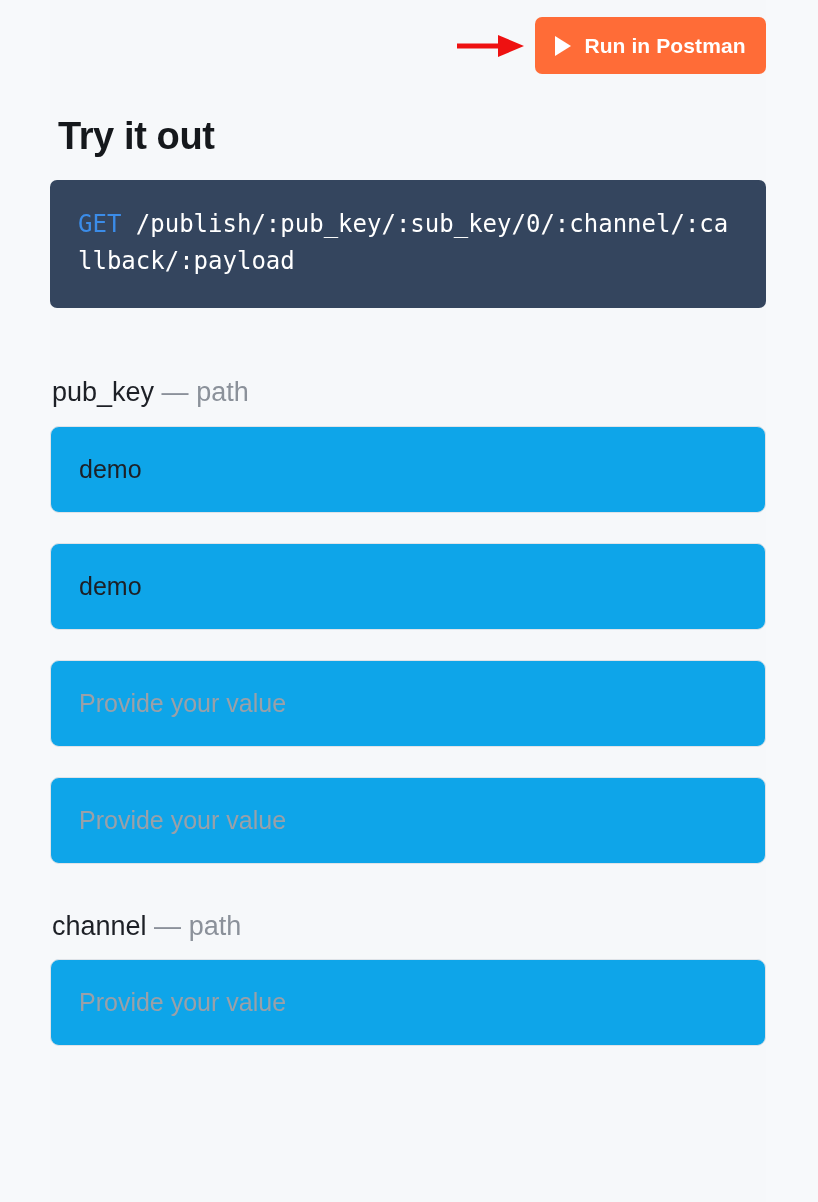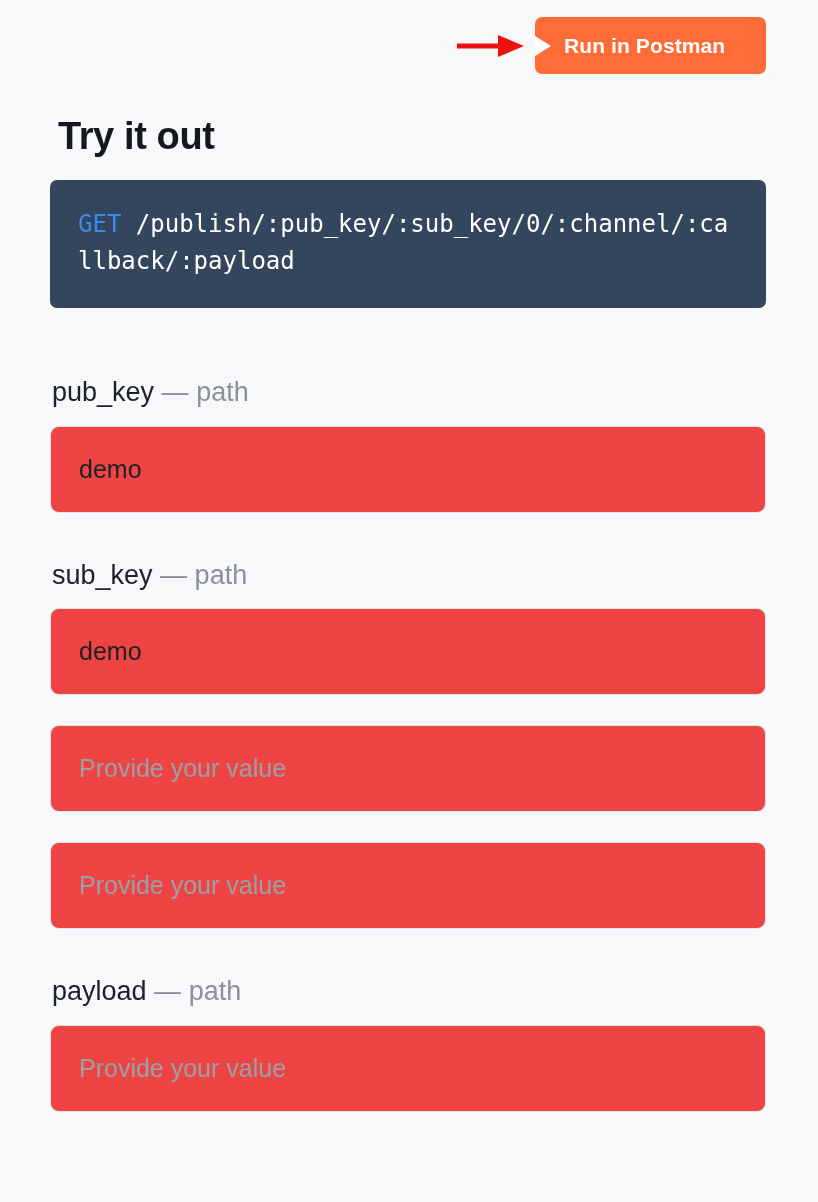--- a/index.html
+++ b/index.html
@@ -53,20 +53,21 @@
     position: absolute;
     left: 535px;
     top: 17px;
     width: 231px;
     height: 57px;
     background: #ff6c37;
     border: none;
     border-radius: 7px;
     display: flex;
     align-items: center;
+    justify-content: center;
     gap: 13px;
     cursor: pointer;
     padding: 0;
   }
 
   .play-icon {
     display: block;
     width: 0;
     height: 0;
     border-left: 16px solid #ffffff;
@@ -145,21 +146,21 @@
   .param-label .param-kind {
     color: #8b919a;
   }
 
   .param-input {
     display: block;
     box-sizing: border-box;
     width: 716px;
     height: 87px;
     padding: 8px 28px;
-    background: #ef4444;
+    background: #0ea5e9;
     border: 1px solid #dfe3e8;
     border-radius: 9px;
     font-family: "Liberation Sans", sans-serif;
     font-size: 25px;
     color: #1d2026;
     outline: none;
   }
 
   .param-input::placeholder {
     color: #9aa0a8;
@@ -194,32 +195,31 @@
   </div>
 
   <div class="param-list">
 
     <div class="param-group">
       <div class="param-label"><span>pub_key</span><span class="param-kind"> <span>—</span> <span>path</span></span></div>
       <input class="param-input" type="text" value="demo" style="">
     </div>
 
     <div class="param-group">
-      <div class="param-label"><span>sub_key</span><span class="param-kind"> <span>—</span> <span>path</span></span></div>
       <input class="param-input" type="text" value="demo" style="">
     </div>
 
     <div class="param-group">
       <input class="param-input" type="text" placeholder="Provide your value" style="">
     </div>
 
     <div class="param-group">
       <input class="param-input" type="text" placeholder="Provide your value" style="">
     </div>
 
     <div class="param-group">
-      <div class="param-label"><span>payload</span><span class="param-kind"> <span>—</span> <span>path</span></span></div>
+      <div class="param-label"><span>channel</span><span class="param-kind"> <span>—</span> <span>path</span></span></div>
       <input class="param-input" type="text" placeholder="Provide your value" style="">
     </div>
 
   </div>
 
 </div>
 
 </body></html>

